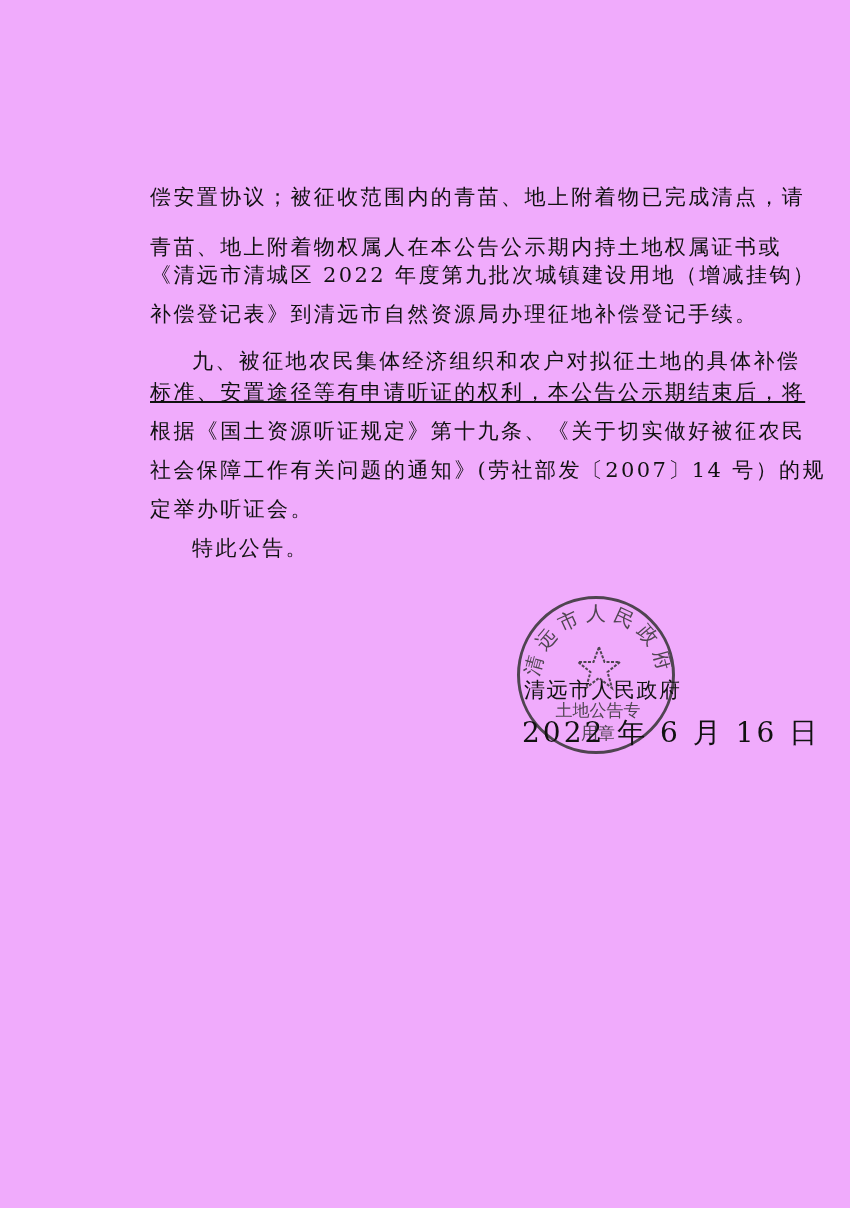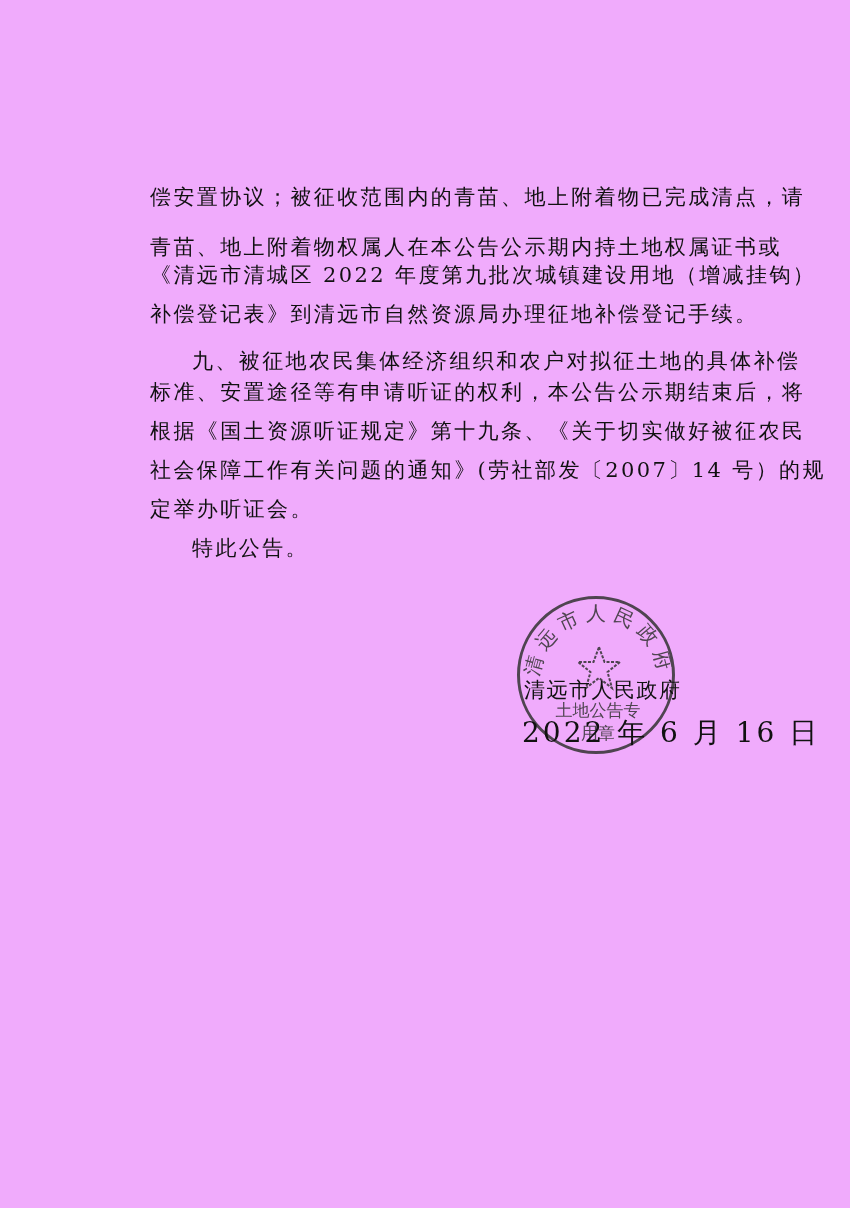--- a/index.html
+++ b/index.html
@@ -98,21 +98,21 @@
 <body>
 
 <div class="page">
 
   <div class="line" style="top:178px;">偿安置协议；被征收范围内的青苗、地上附着物已完成清点，请</div>
   <div class="line" style="top:217px;margin-top:11px;">青苗、地上附着物权属人在本公告公示期内持土地权属证书或</div>
   <div class="line" style="top:256px;">《清远市清城区 2022 年度第九批次城镇建设用地（增减挂钩）</div>
   <div class="line short" style="top:295px;">补偿登记表》到清远市自然资源局办理征地补偿登记手续。</div>
 
   <div class="line indent" style="top:328px;margin-top:14px;">九、被征地农民集体经济组织和农户对拟征土地的具体补偿</div>
-  <div class="line" style="top:373px;">标准、安置途径等有申请听证的权利，本公告公示期结束后，将</div>
+  <div class="line" style="top:373px;text-decoration:underline;">标准、安置途径等有申请听证的权利，本公告公示期结束后，将</div>
   <div class="line" style="top:412px;">根据《国土资源听证规定》第十九条、《关于切实做好被征农民</div>
   <div class="line" style="top:451px;">社会保障工作有关问题的通知》(劳社部发〔2007〕14 号）的规</div>
   <div class="line short" style="top:490px;">定举办听证会。</div>
 
   <div class="line short indent" style="top:529px;">特此公告。</div>
 
   <div class="seal">
     <svg class="seal-arc" viewBox="0 0 158 158">
       <defs>
         <path id="sealArc" d="M 22 100 A 60 60 0 1 1 136 100" fill="none"></path>

